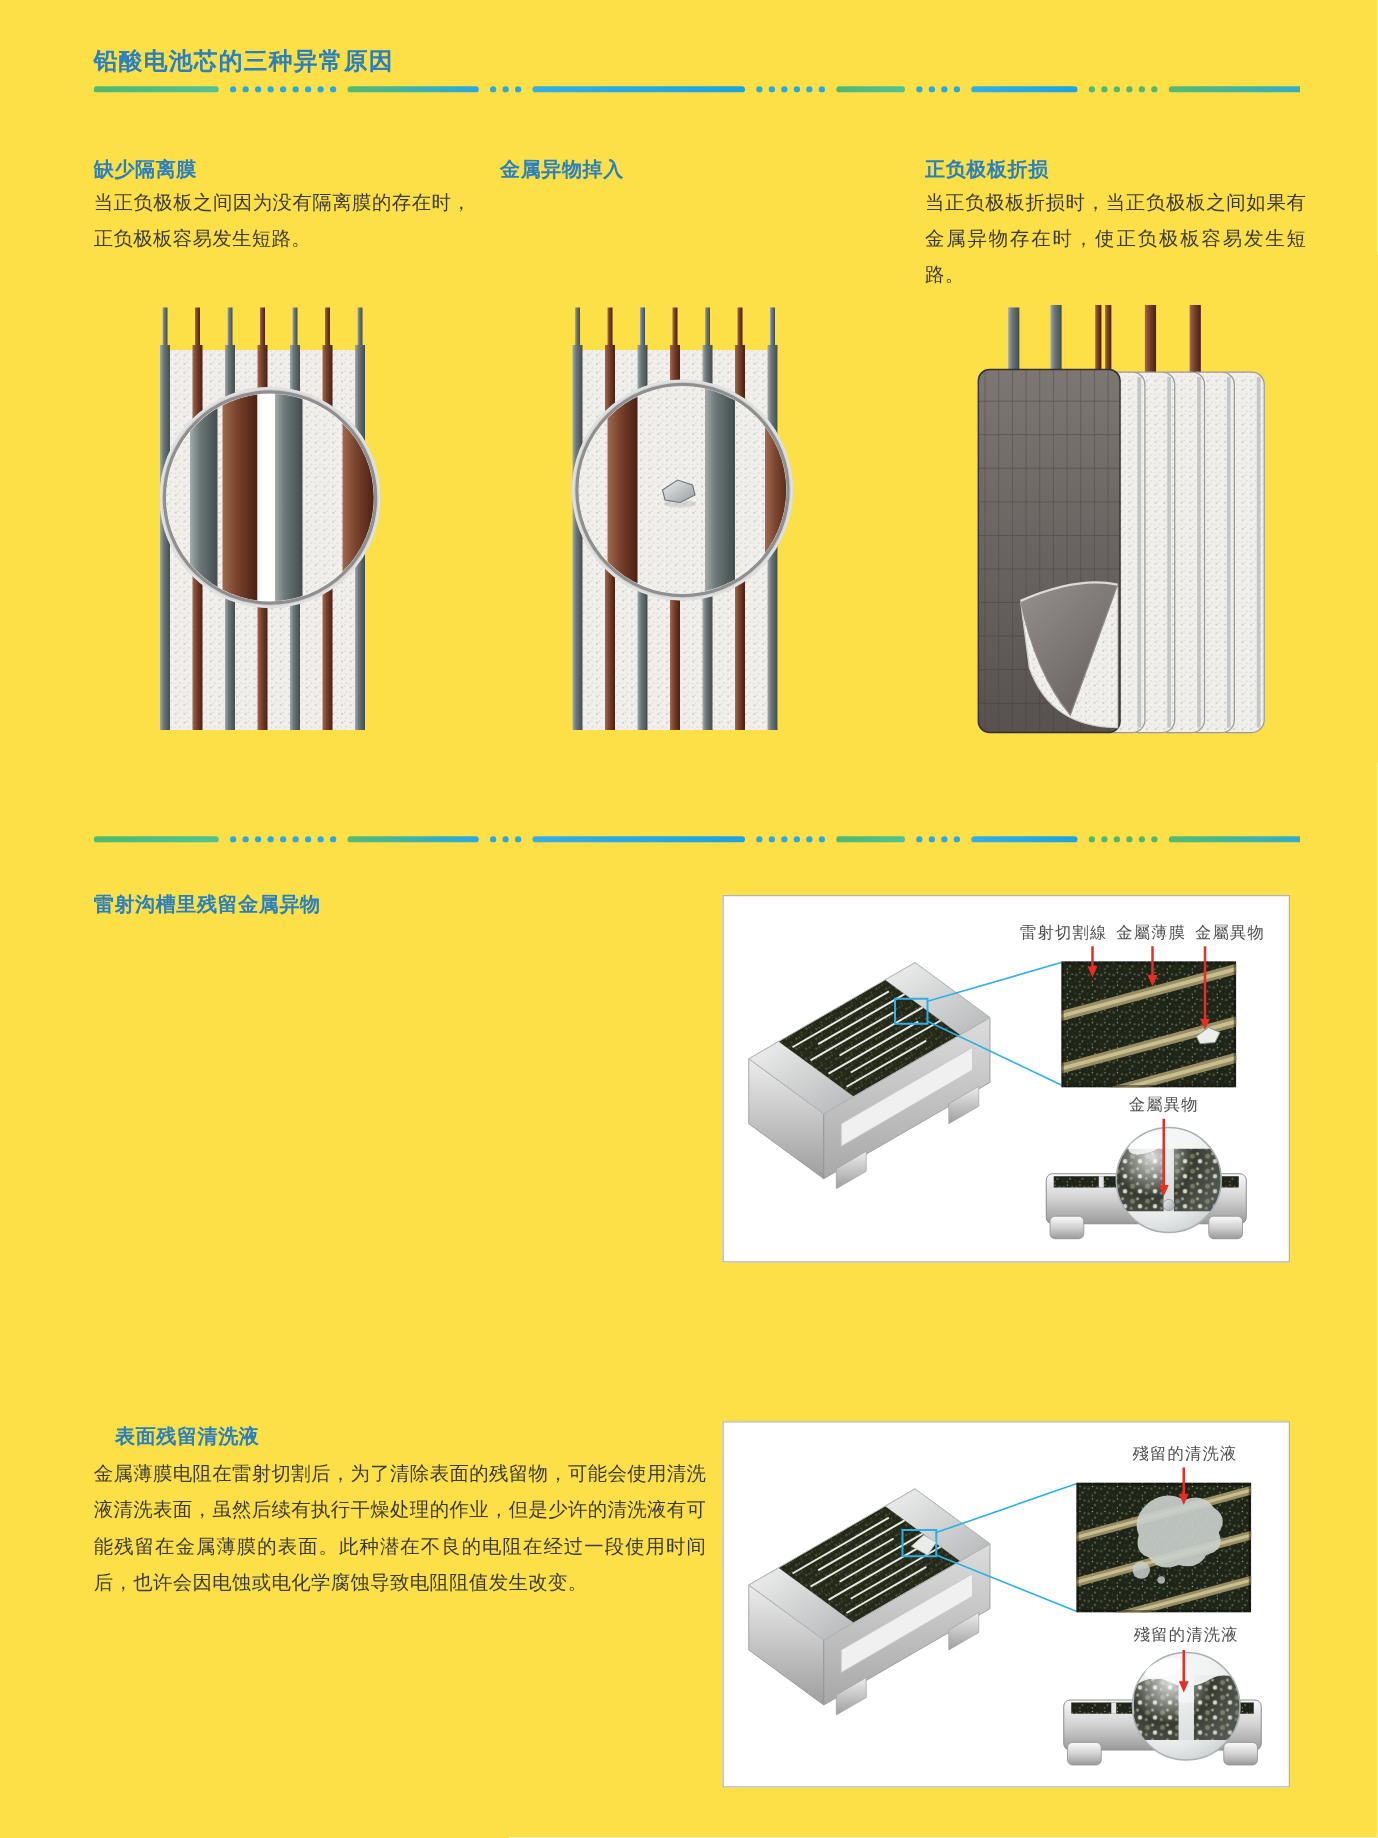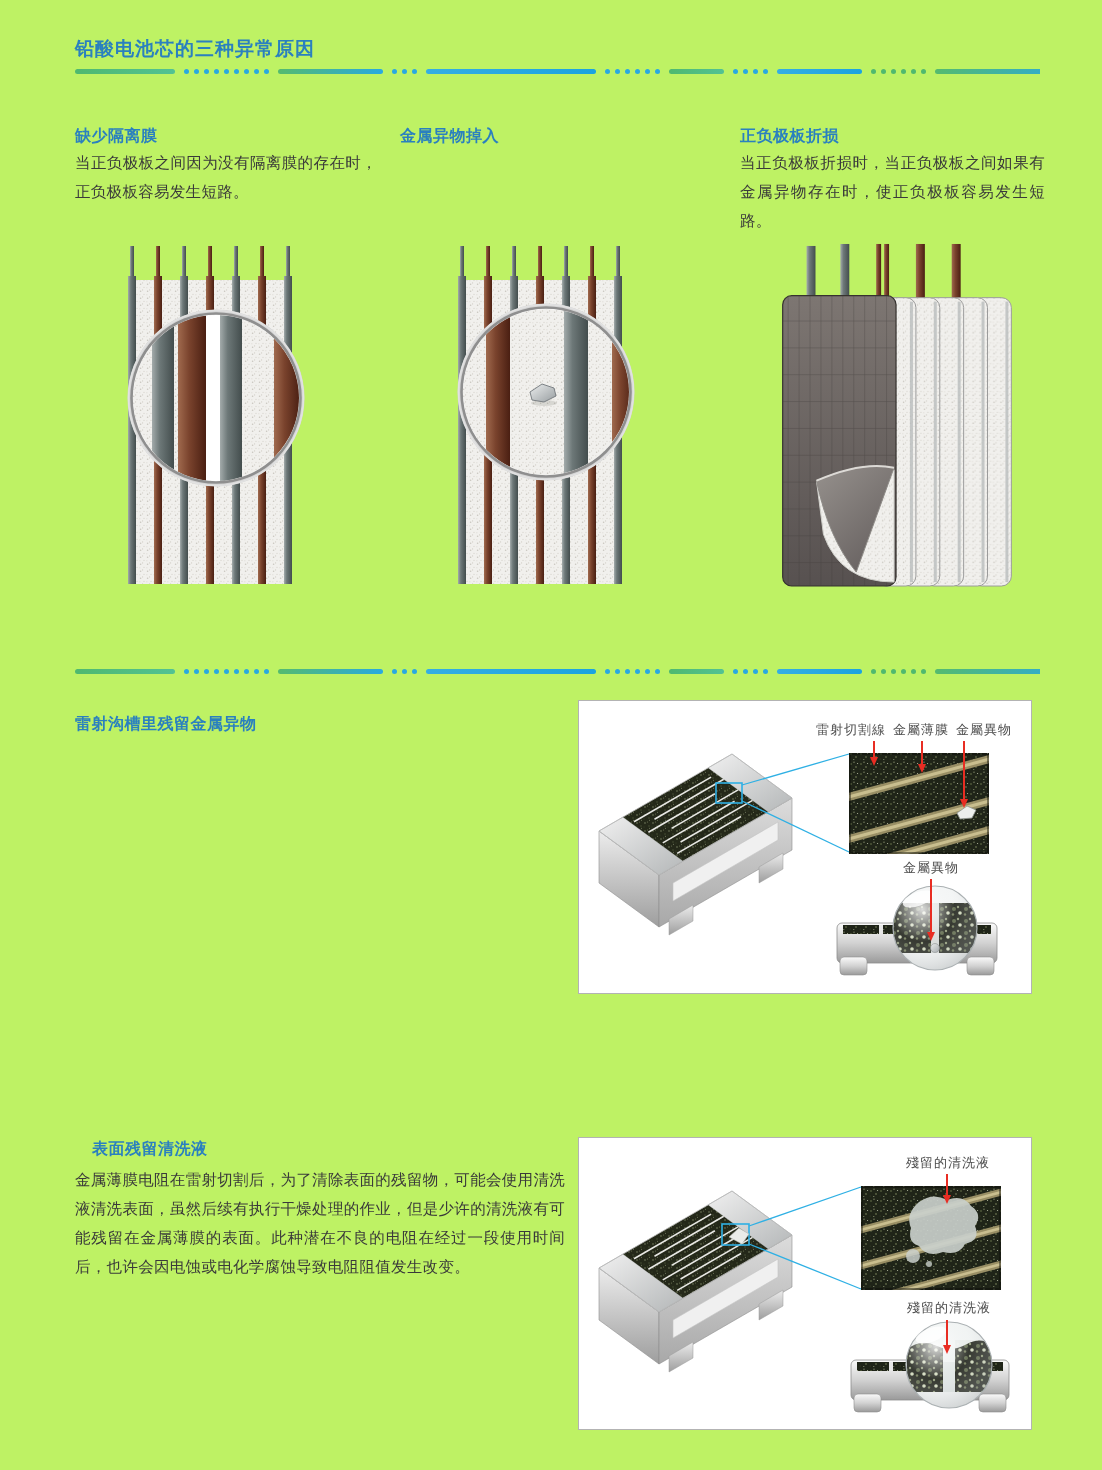--- a/index.html
+++ b/index.html
@@ -1,16 +1,16 @@
 <!DOCTYPE html>
 <html><head>
 <meta charset="utf-8">
 <style>
   html,body{margin:0;padding:0;background:#ffffff;}
-  .page{position:relative;width:1102px;height:1470px;margin:0 auto;background:#bef264;
+  .page{position:relative;width:1102px;height:1470px;margin:0 auto;background:#fde047;
         font-family:"Liberation Sans",sans-serif;overflow:hidden;
         --blue:#2a80bf;}
   .abs{position:absolute;}
   .sec-title{font-size:19px;font-weight:bold;color:var(--blue);letter-spacing:1px;}
   .col-head,.sub-head{font-size:16px;font-weight:bold;color:var(--blue);letter-spacing:0.5px;}
   .body-text{font-size:15.5px;color:#3a3a3a;line-height:29px;text-align:justify;letter-spacing:0.3px;}
   .divider{width:965px;height:6px;display:flex;align-items:center;overflow:hidden;}
   .divider .bar{height:5px;border-radius:3px;flex:none;margin-right:9px;}
   .divider .dot{width:5px;height:5px;border-radius:50%;flex:none;margin-right:5px;}
   .divider .dot.mr{margin-right:9px;}
@@ -324,21 +324,21 @@
       <span class="dot g"></span>
       <span class="dot g"></span>
       <span class="dot g"></span>
       <span class="dot g"></span>
       <span class="dot g mr"></span>
       <span class="bar g2" style="width: 140px;"></span>
     </div>
 
   <div class="abs sub-head" style="left:75px;top:714px">雷射沟槽里残留金属异物</div>
 
-  <div class="figbox" style="left:578px;top:700px;width:452px;height:292px">
+  <div class="figbox" style="left:578px;top:716px;width:452px;height:292px">
     <svg class="abs" style="left:0;top:0" width="452" height="292" viewBox="0 0 452 292">
       <clipPath id="sc1">
           <rect x="270" y="52" width="140" height="101"></rect>
         </clipPath>
       <clipPath id="sp1">
           <circle cx="356" cy="227" r="42"></circle>
         </clipPath>
       <use href="#chip3d"></use>
       <rect x="137" y="82" width="26" height="20" fill="none" stroke="#2fb0e4" stroke-width="1.6"></rect>
       <line x1="163" y1="84" x2="270" y2="53" stroke="#2fb0e4" stroke-width="1.3"></line>

